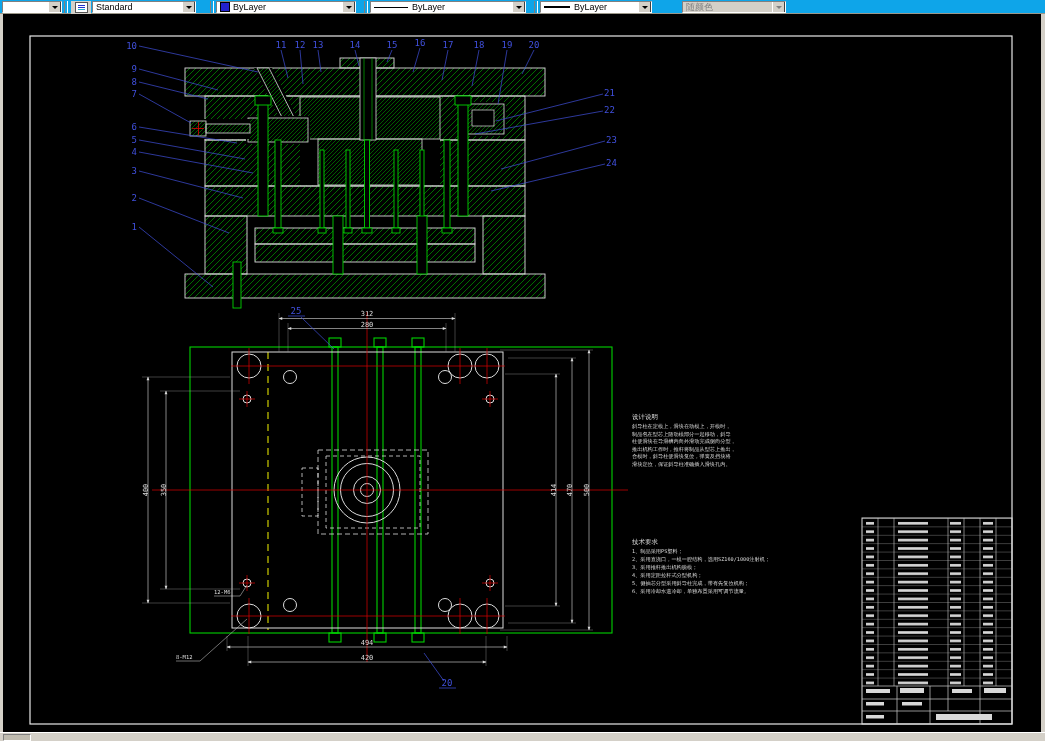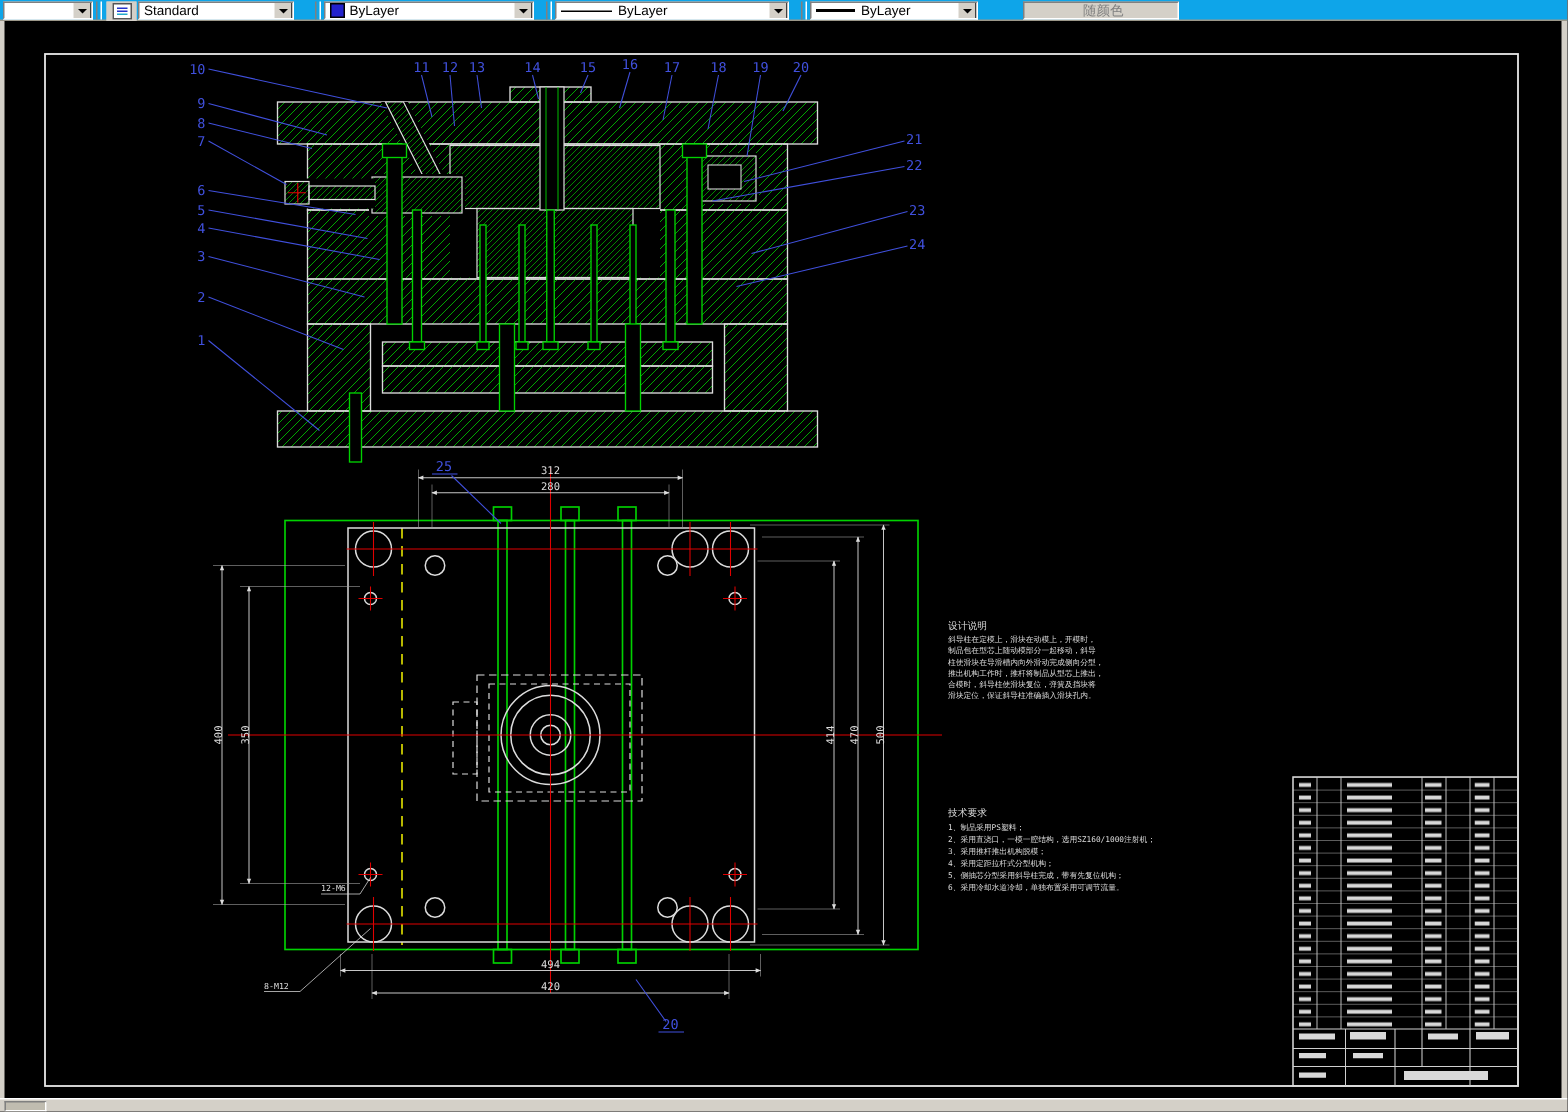--- a/index.html
+++ b/index.html
@@ -11,21 +11,21 @@
            border-bottom:1px solid #9b9789;}
   .combo{height:12px;background:#fff;border:1px solid;border-color:#808080 #fff #fff #808080;
          display:flex;align-items:center;font-size:9px;line-height:10px;color:#000;
          padding-left:3px;box-sizing:border-box;white-space:nowrap;overflow:hidden;}
   .combo .ct{flex:0 0 auto;}
   .arrow-btn{margin-left:auto;width:11px;height:10px;background:#d4d0c8;flex:0 0 auto;
              border:1px solid;border-color:#fff #404040 #404040 #fff;
              display:flex;align-items:center;justify-content:center;}
   .arrow-glyph{width:0;height:0;border-left:3px solid transparent;border-right:3px solid transparent;
                border-top:3px solid #000;}
-  .combo.disabled{background:#d4d0c8;color:#808080;flex-direction:column;}
+  .combo.disabled{background:#d4d0c8;color:#808080;}
   .combo.disabled .arrow-btn .arrow-glyph{border-top-color:#808080;}
   .sep{width:2px;height:12px;border-left:1px solid #808080;border-right:1px solid #fff;margin:0 2px;}
   .tb-btn{width:20px;height:13px;background:#d4d0c8;border:1px solid #d4d0c8;padding:0;margin:0 1px;
           display:flex;align-items:center;justify-content:center;position:relative;}
   .tb-ico{position:relative;width:11px;height:9px;background:#fff;border:1px solid #555;display:block;}
   .tb-ico::before{content:"";position:absolute;left:2px;top:2px;width:7px;height:1px;background:#2233cc;
                   box-shadow:0 2px 0 #2233cc,0 4px 0 #22aacc;}
   .swatch{width:8px;height:8px;background:#2222cc;border:1px solid #000;margin-right:3px;flex:0 0 auto;}
   .lt-glyph{width:34px;height:1px;background:#000;margin-right:4px;flex:0 0 auto;}
   .lw-glyph{width:26px;height:2px;background:#000;margin-right:4px;flex:0 0 auto;}

